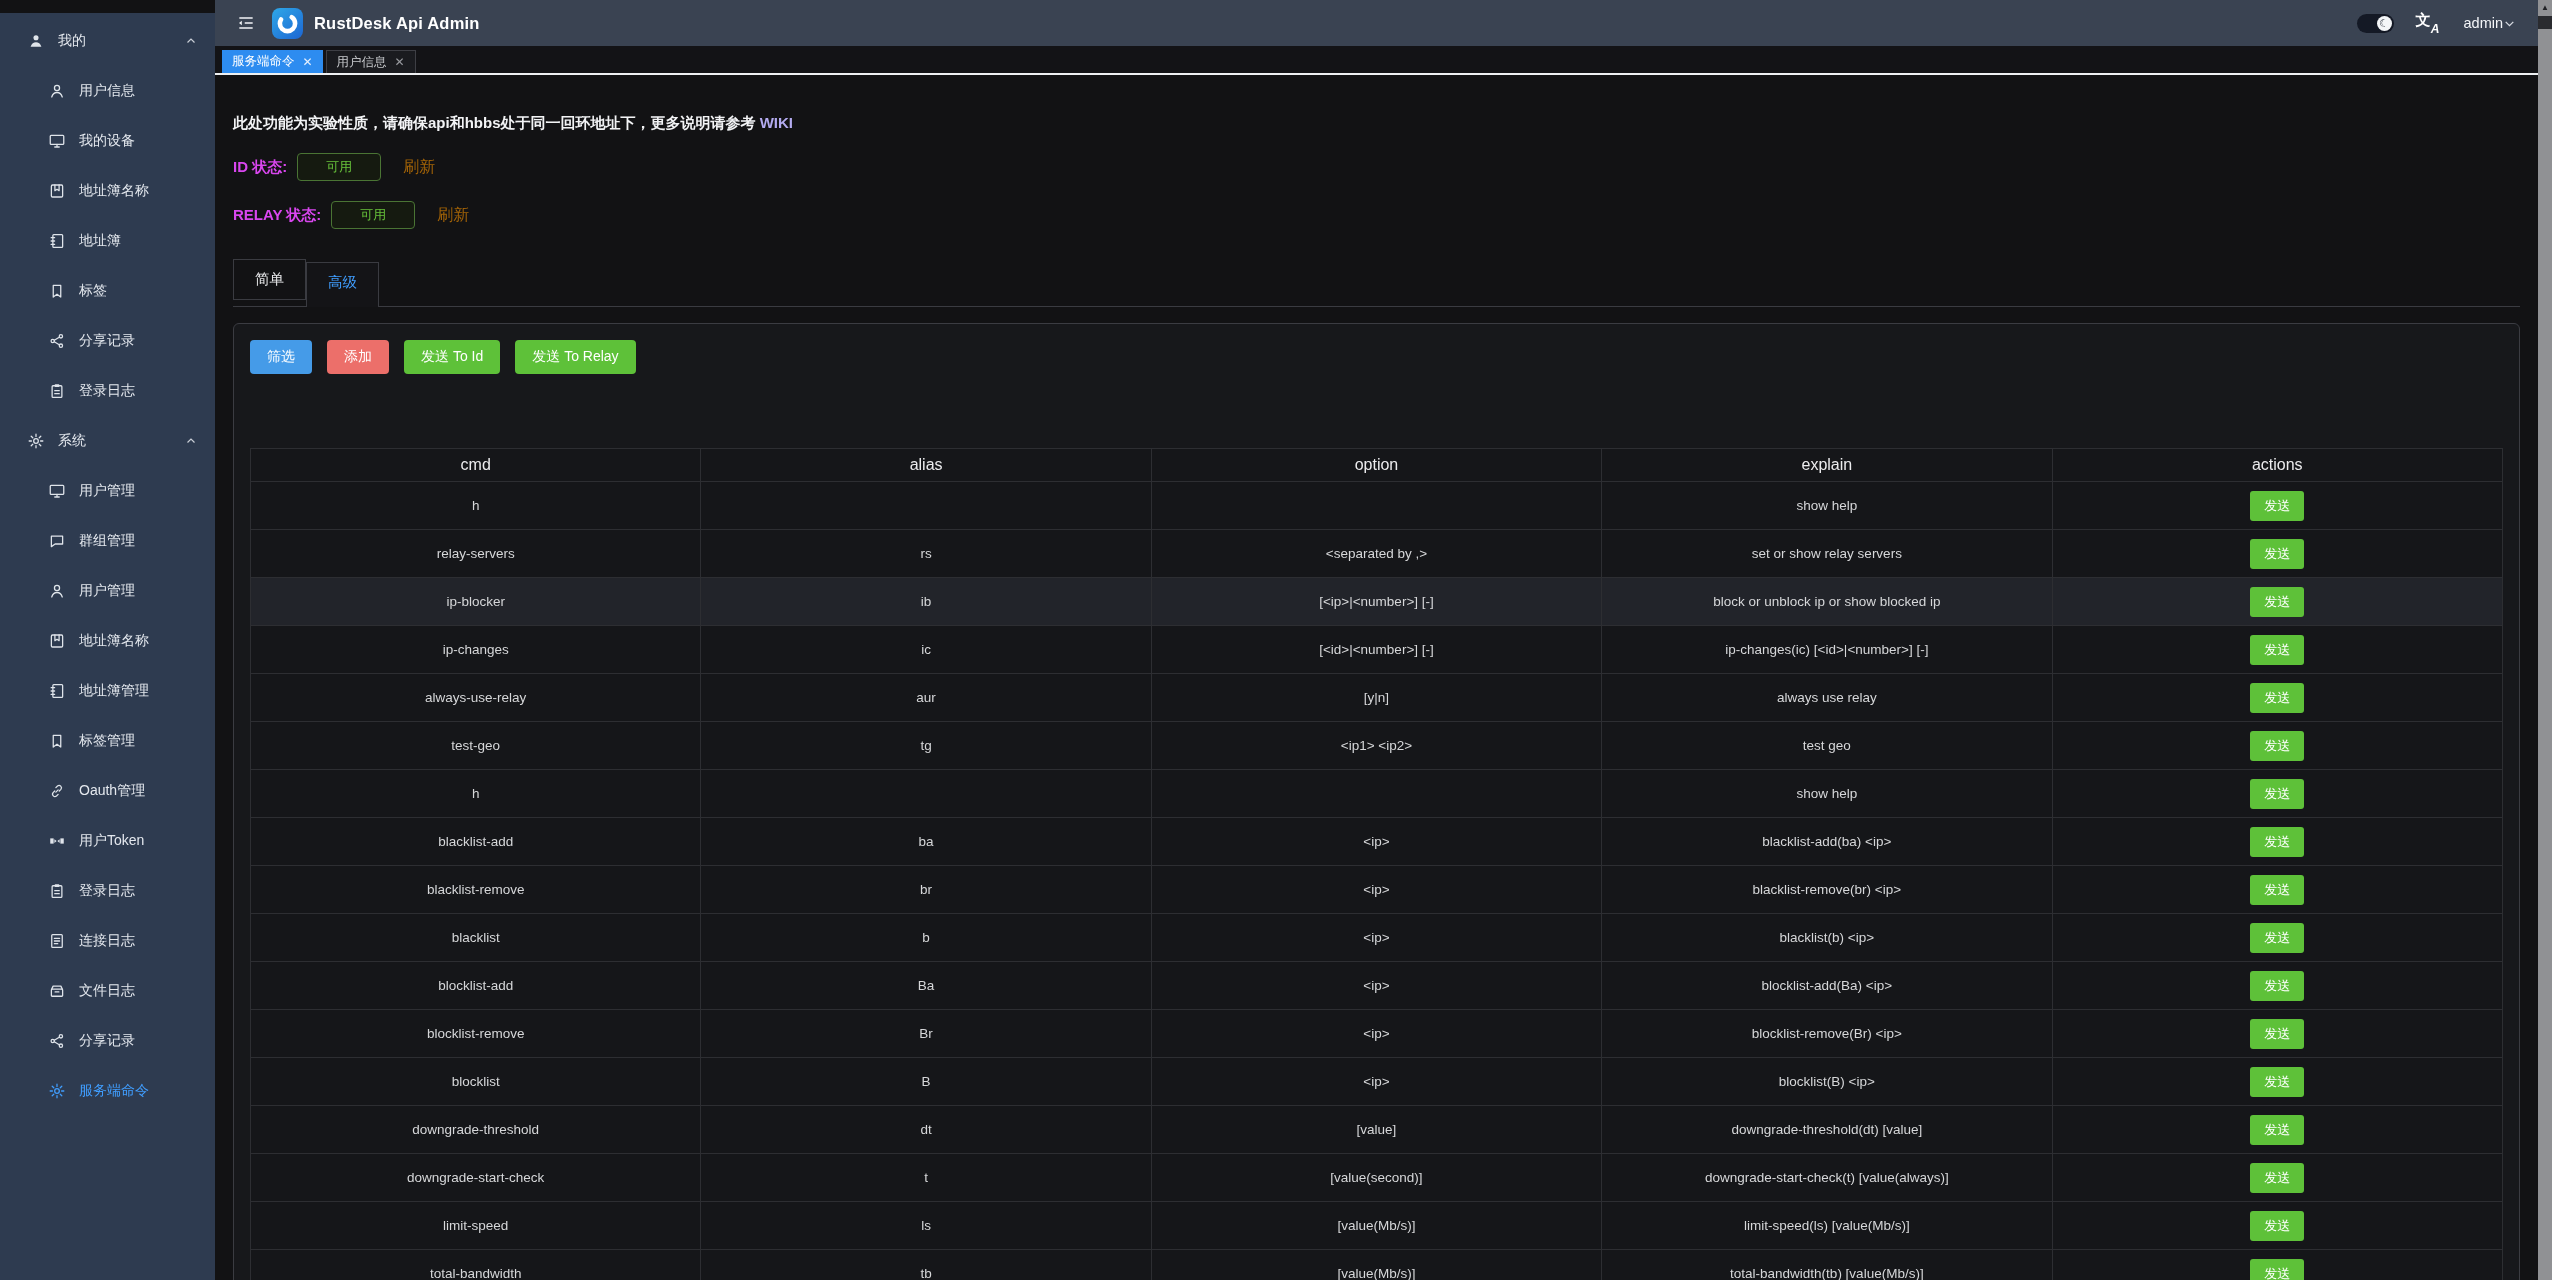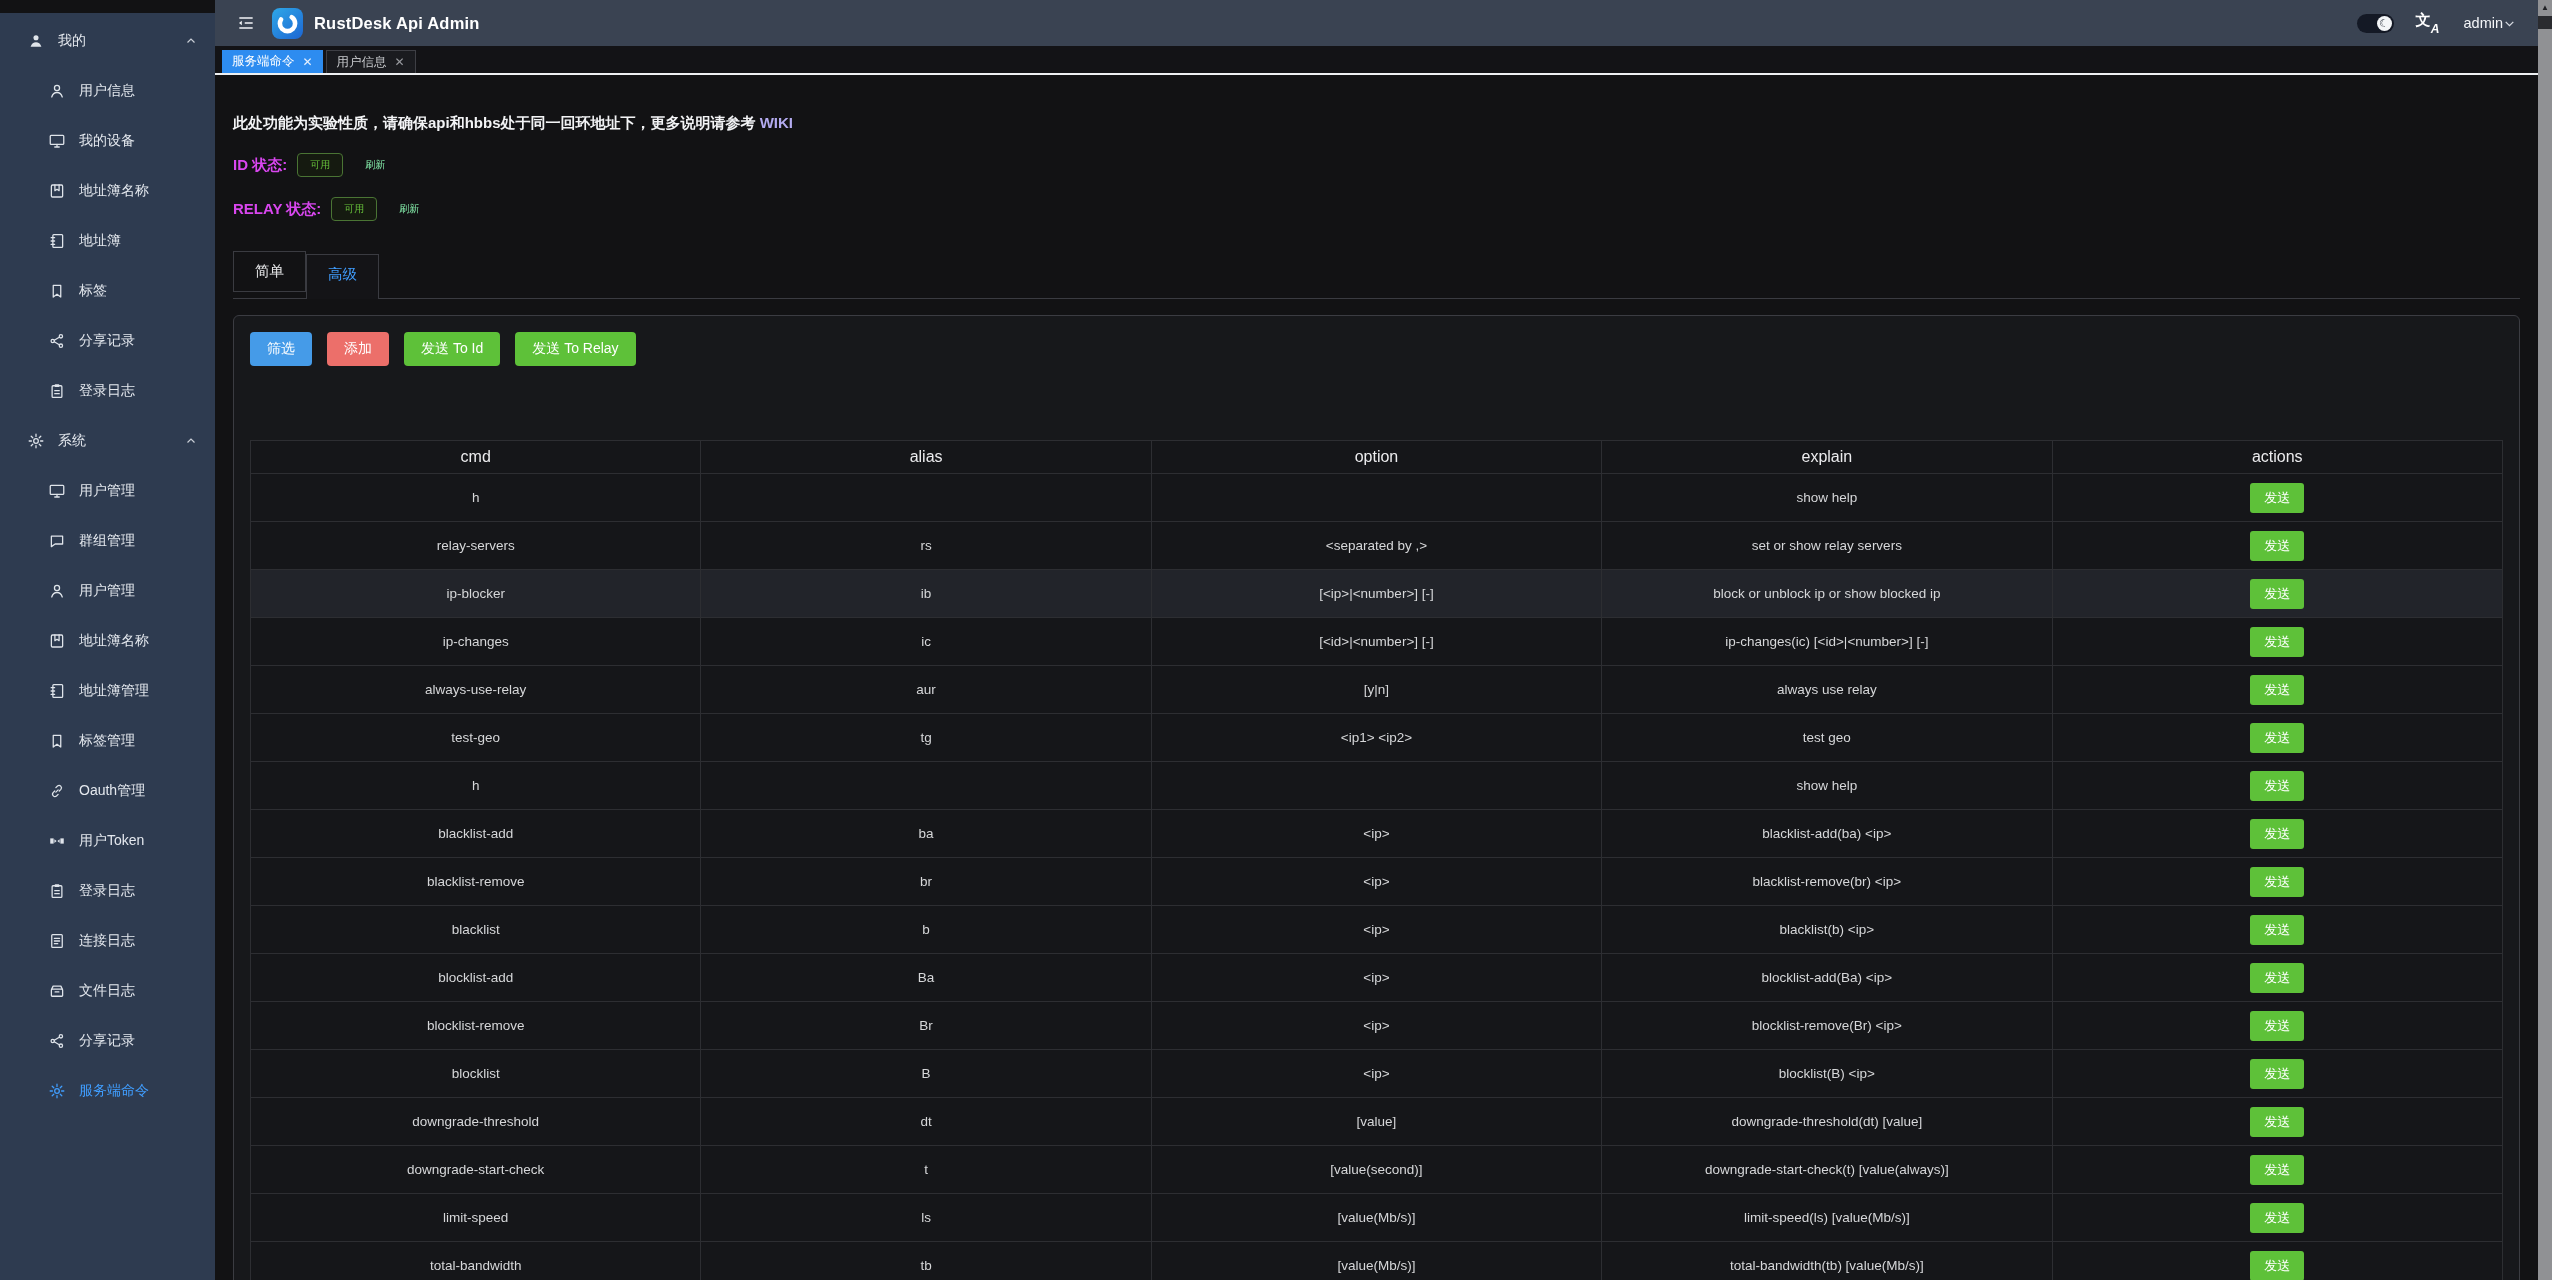--- a/index.html
+++ b/index.html
@@ -47,22 +47,22 @@
   .wtab.active .x { color:#e8f1fd; }
   .wtab.inactive { background:#1a1b1f; color:#c8cacd; border:1px solid #3e3f45; border-bottom:none; }
   .wtab.inactive .x { color:#9a9ca1; }
 
   
   .main { position:absolute; left:215px; top:77px; right:14px; bottom:0; padding:0 18px; overflow:hidden; }
   .notice { margin-top:37px; color:#f2f3f5; font-size:15px; font-weight:bold; }
   .notice a { color:#b3abf0; font-weight:bold; cursor:pointer; }
   .status-row { display:flex; align-items:center; margin-top:20px; }
   .status-label { color:#d946ef; font-size:15px; font-weight:bold; margin-right:10px; }
-  .badge-ok { display:inline-block; padding:4px 12px; border:1px solid #4a7434; border-radius:4px; color:#67c23a; background:#151a10; font-size:10px; }
-  .refresh-link { color:#86efac; font-size:10px; margin-left:22px; cursor:pointer; }
+  .badge-ok { display:inline-block; padding:4px 28px; border:1px solid #4a7434; border-radius:4px; color:#67c23a; background:#151a10; font-size:13px; }
+  .refresh-link { color:#a16207; font-size:16px; margin-left:22px; cursor:pointer; }
 
   .vtabs { display:flex; align-items:flex-end; margin-top:30px; border-bottom:1px solid #3a3b41; }
   .vtab { padding:10px 21px; font-size:14.5px; color:#e8e9eb; border:1px solid #3a3b41; border-bottom:none; cursor:pointer; background:transparent; margin-bottom:6px; }
   .vtab.active { color:#409eff; margin-bottom:-1px; padding-bottom:15px; background:#141417; }
   .vtab.plain { border-bottom:1px solid #3a3b41; }
 
   .panel { margin-top:16px; border:1px solid #3b3c42; border-radius:6px; background:#17181b; padding:16px; height:1400px; }
   .toolbar { display:flex; gap:15px; }
   .tb-btn { border:none; border-radius:4px; color:#ffffff; font-size:14px; padding:8px 17px; cursor:pointer; font-family:inherit; }
 

